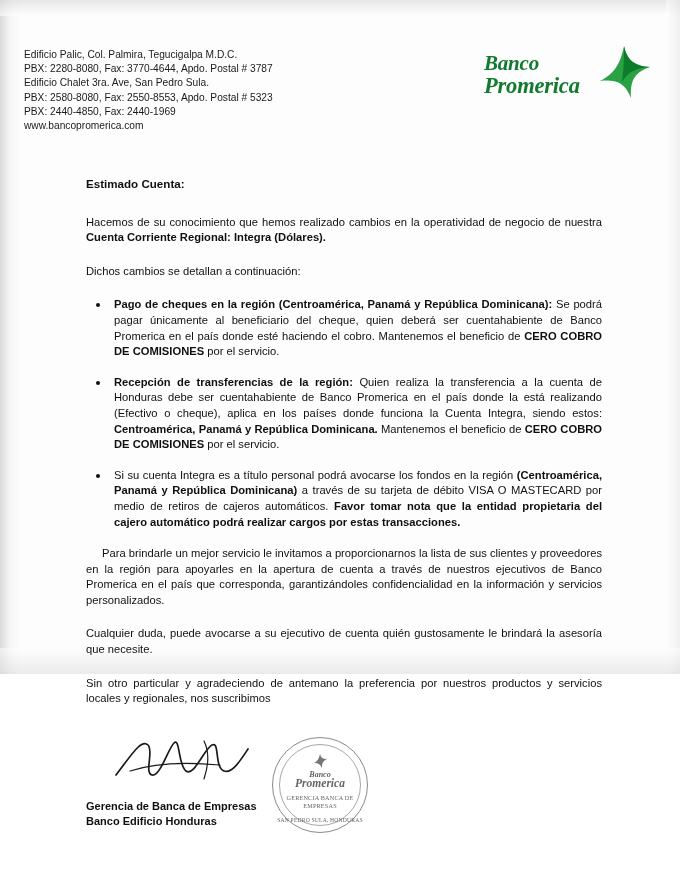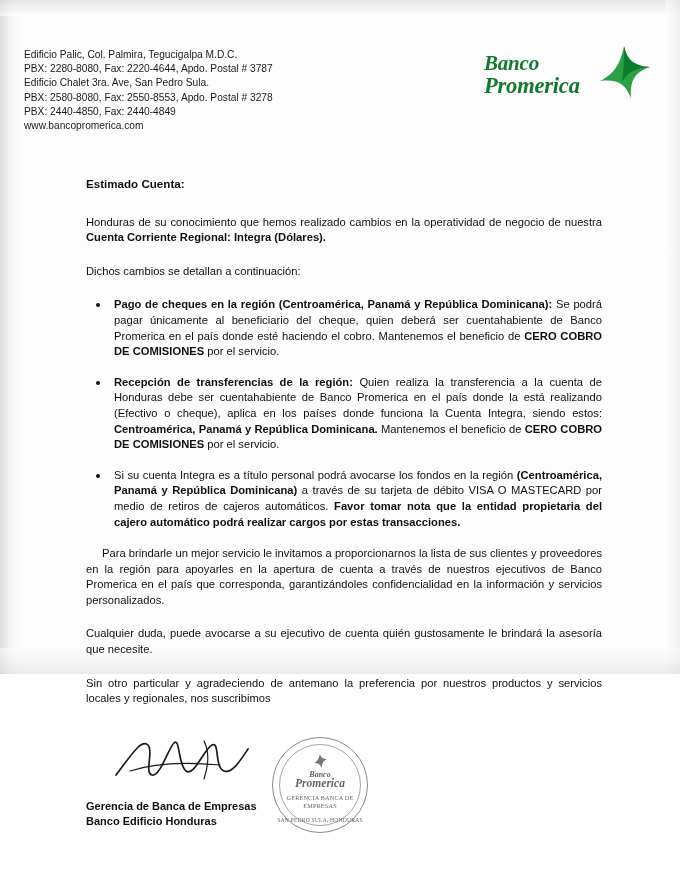--- a/index.html
+++ b/index.html
@@ -226,24 +226,24 @@
 
 <div class="page">
 
   <div class="edge-shadow edge-left"></div>
   <div class="edge-shadow edge-top"></div>
   <div class="edge-shadow edge-right"></div>
   <div class="edge-shadow edge-bottom"></div>
 
   <div class="letterhead">
     <div class="line">Edificio Palic, Col. Palmira, Tegucigalpa M.D.C.</div>
-    <div class="line">PBX: 2280-8080, Fax: 2220-4644, Apdo. Postal # 3787</div>
+    <div class="line">PBX: 2280-8080, Fax: 3770-4644, Apdo. Postal # 3787</div>
     <div class="line">Edificio Chalet 3ra. Ave, San Pedro Sula.</div>
-    <div class="line">PBX:  2580-8080, Fax: 2550-8553, Apdo. Postal # 3278</div>
-    <div class="line">PBX: 2440-4850, Fax: 2440-4849</div>
+    <div class="line">PBX:  2580-8080, Fax: 2550-8553, Apdo. Postal # 5323</div>
+    <div class="line">PBX: 2440-4850, Fax: 2440-1969</div>
     <div class="line">www.bancopromerica.com</div>
   </div>
 
   <div class="logo">
     <div class="logo-text">
       <div class="l1">Banco</div>
       <div class="l2">Promerica</div>
     </div>
     <span class="logo-star">
       <svg width="58" height="56" viewBox="0 0 58 56">
@@ -251,21 +251,21 @@
         <path d="M30 2 C33 16, 40 22, 56 23 C42 24, 34 28, 28 38 C30 24, 30 12, 30 2 Z" fill="#0b7c2a"></path>
       </svg>
     </span>
   </div>
 
   <div class="content">
 
     <div class="greeting">Estimado Cuenta:</div>
 
     <p class="para">
-      <span>Honduras de su conocimiento que  hemos realizado cambios en la operatividad de negocio de nuestra </span><b>Cuenta Corriente Regional: Integra (Dólares).</b>
+      <span>Hacemos de su conocimiento que  hemos realizado cambios en la operatividad de negocio de nuestra </span><b>Cuenta Corriente Regional: Integra (Dólares).</b>
     </p>
 
     <p class="para">Dichos cambios se detallan a continuación:</p>
 
     <ul class="bullets">
       <li>
         <b>Pago de cheques en la región (Centroamérica, Panamá y República Dominicana):</b><span> Se podrá pagar únicamente al beneficiario del cheque, quien deberá ser cuentahabiente de Banco Promerica en el país donde esté haciendo el cobro. Mantenemos el beneficio de </span><b>CERO COBRO DE COMISIONES</b><span> por el servicio.</span>
       </li>
       <li>
         <b>Recepción de transferencias de la región:</b><span> Quien realiza la transferencia a la cuenta de Honduras debe ser cuentahabiente de Banco Promerica en el país donde la está realizando (Efectivo o cheque), aplica en los países donde funciona la Cuenta Integra, siendo estos: </span><b>Centroamérica, Panamá y República Dominicana.</b><span> Mantenemos el beneficio de </span><b>CERO COBRO DE COMISIONES</b><span> por el servicio.</span>

